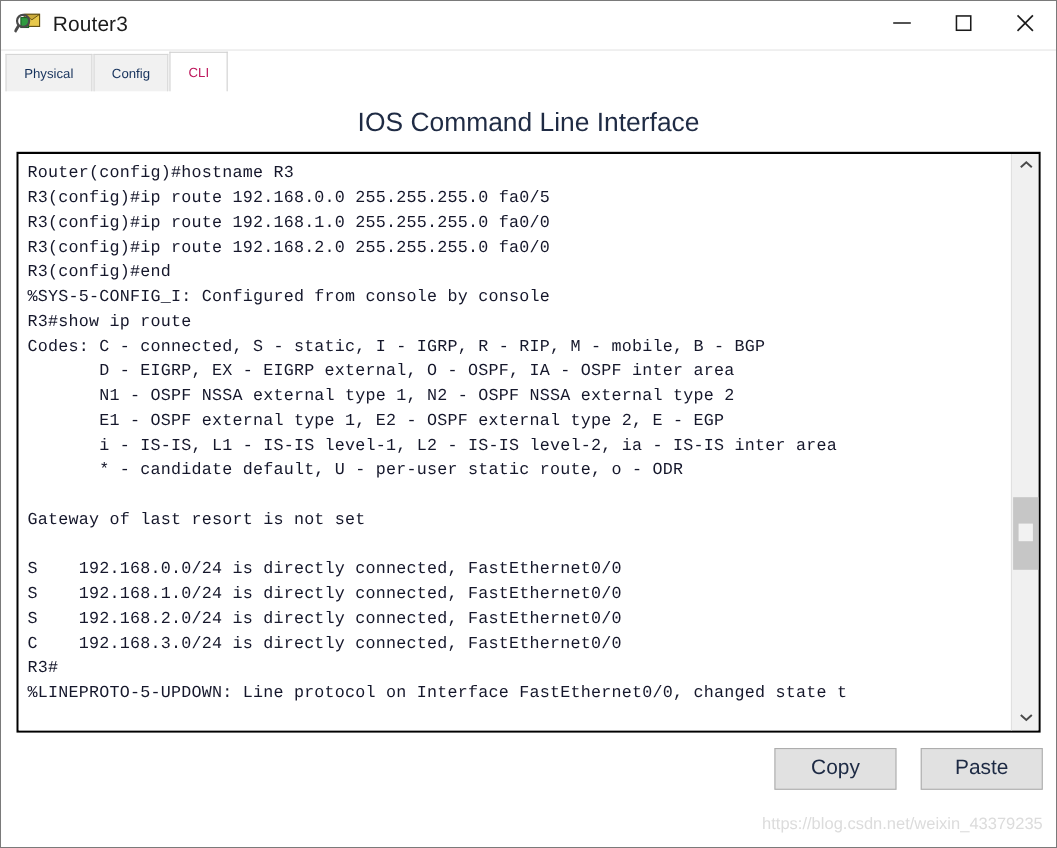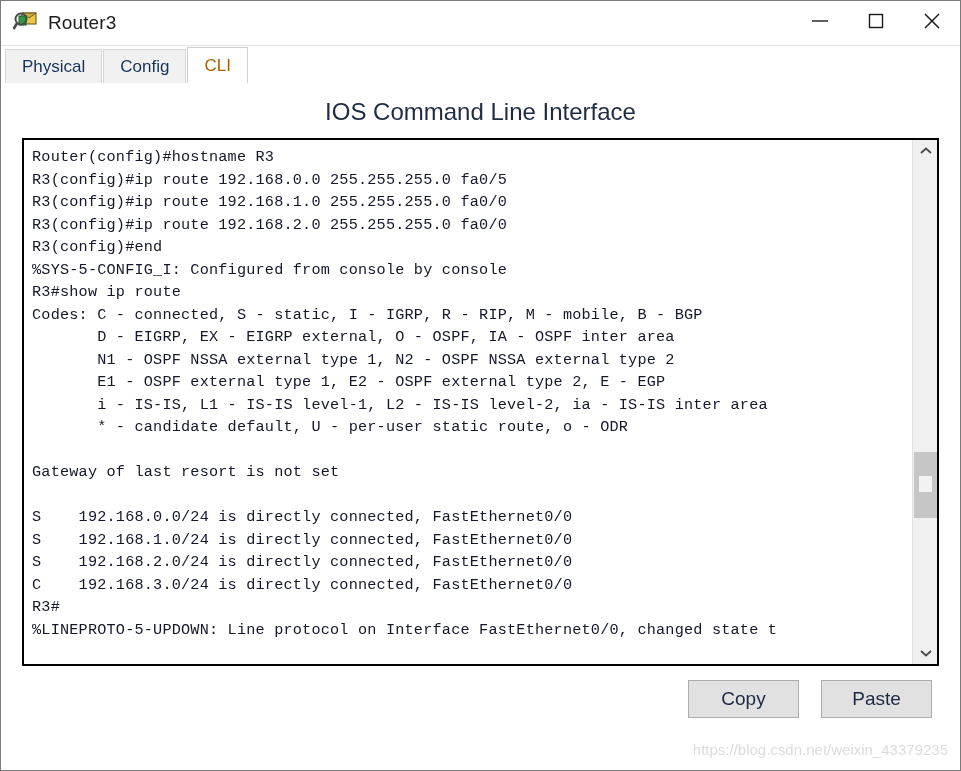--- a/index.html
+++ b/index.html
@@ -74,57 +74,57 @@
     align-items: flex-end;
     background: #ffffff;
     border-bottom: 1px solid #ffffff;
     padding-left: 4px;
     box-sizing: border-box;
   }
   .tab {
     height: 34px;
     line-height: 34px;
     padding: 0 16px;
-    font-size: 17px;
+    font-size: 12px;
     color: #16325c;
     background: #f1f1f1;
     border: 1px solid #d6d6d6;
     border-bottom: none;
     margin-right: 1px;
     box-sizing: border-box;
     cursor: default;
     font-family: "Liberation Sans", sans-serif;
   }
   .tab.active {
     background: #ffffff;
     border-color: #cfcfcf;
     height: 36px;
     line-height: 36px;
-    color: #a16207;
+    color: #be185d;
   }
 
   
   .content {
     flex: 1 1 auto;
     position: relative;
     background: #ffffff;
     display: flex;
     flex-direction: column;
   }
   .panel-title {
     text-align: center;
     font-size: 24px;
     color: #1f2b44;
     margin-top: 14px;
     margin-bottom: 12px;
     font-family: "Liberation Sans", sans-serif;
   }
 
   .terminal-wrap {
-    margin: 0 21px;
+    margin: 0 14px;
     border: 2px solid #000000;
     background: #ffffff;
     height: 528px;
     box-sizing: border-box;
     display: flex;
     position: relative;
   }
   .terminal {
     flex: 1 1 auto;
     overflow: hidden;
@@ -180,21 +180,21 @@
     background: #f2f2f2;
   }
 
   
   .footer {
     height: 66px;
     flex: 0 0 66px;
     display: flex;
     align-items: center;
     justify-content: flex-end;
-    padding-right: 28px;
+    padding-right: 12px;
     box-sizing: border-box;
     gap: 22px;
     background: #ffffff;
   }
   .btn {
     width: 111px;
     height: 38px;
     background: #e1e1e1;
     border: 1px solid #adadad;
     font-size: 19px;

